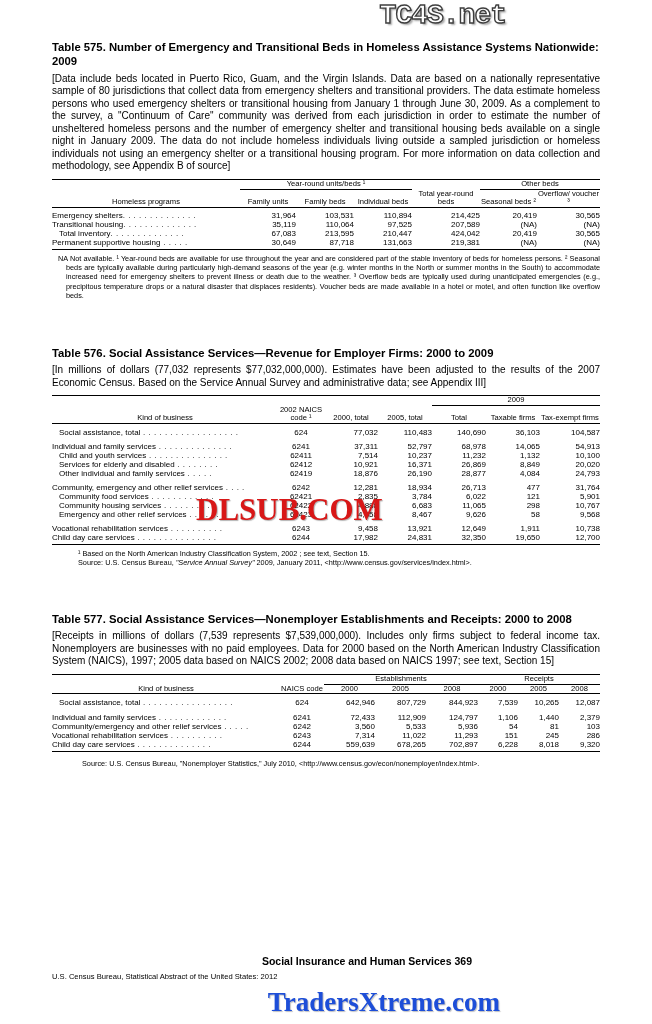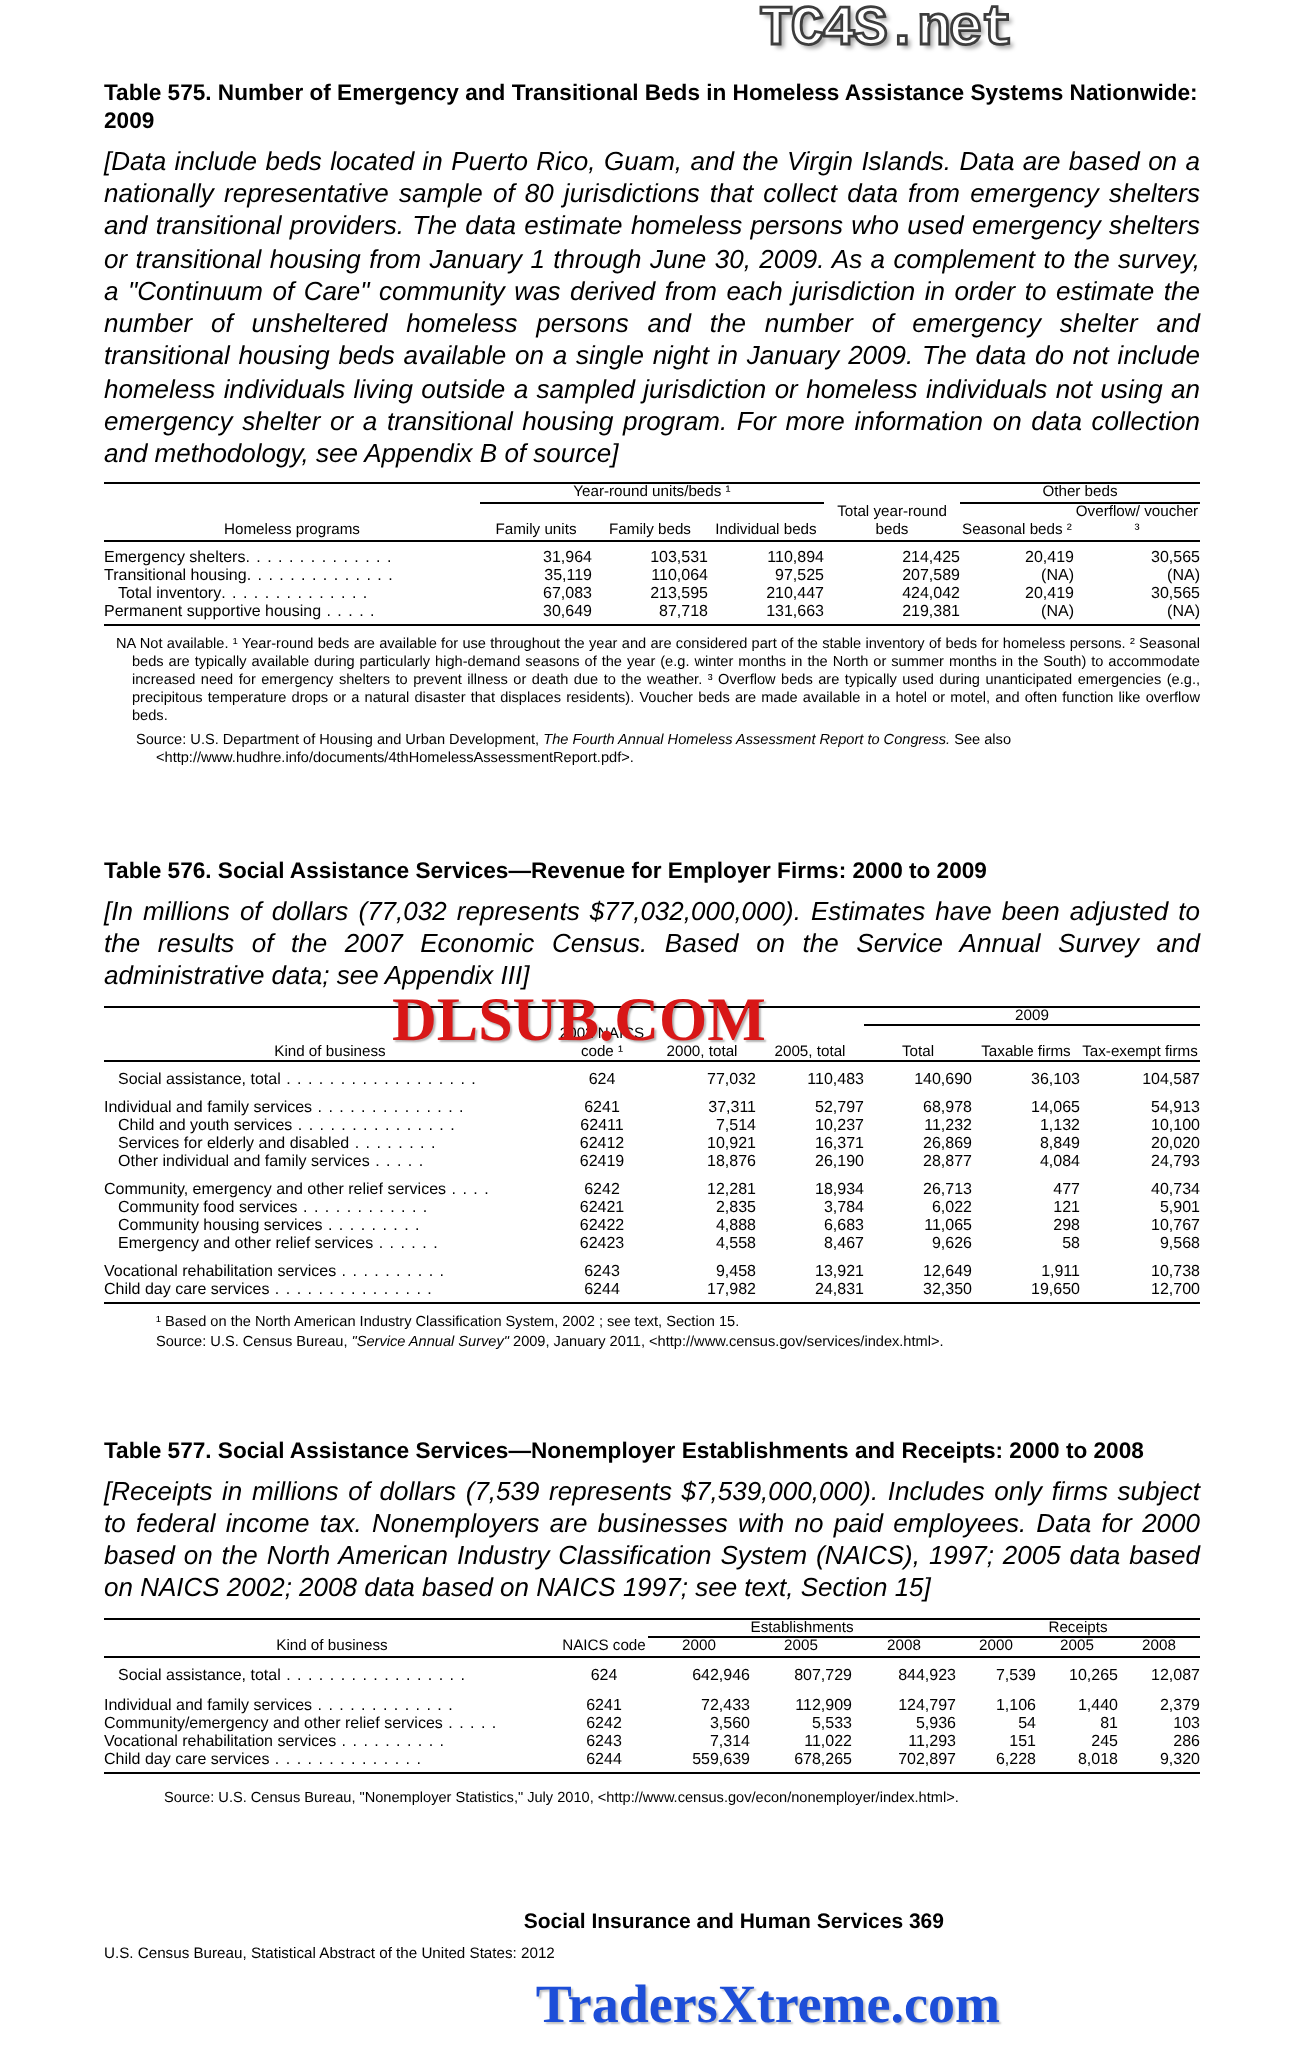--- a/index.html
+++ b/index.html
@@ -30,25 +30,24 @@
   }
 
   
   .tbl-title {
     font-size: 11.3px;
     font-weight: bold;
     line-height: 1.28;
     margin: 0 0 4px 0;
   }
   .tbl-note {
-    font-size: 13px;
+    font-size: 10px;
     line-height: 1.25;
     margin: 0 0 6px 0;
     text-align: justify;
-    font-style: italic;
   }
   table.data {
     border-collapse: collapse;
     width: 100%;
     font-size: 8px;
   }
   table.data td, table.data th {
     padding: 0;
     vertical-align: bottom;
     font-weight: normal;
@@ -234,24 +233,20 @@
           <td class="num">(NA)</td>
           <td class="num">(NA)</td>
         </tr>
         <tr>
               <td colspan="7" class="rule-bot" style="height:2px"></td>
             </tr>
       </tbody>
         </table>
 
       <div class="notes-575">NA Not available. ¹ Year-round beds are available for use throughout the year and are considered part of the stable inventory of beds for homeless persons. ² Seasonal beds are typically available during particularly high-demand seasons of the year (e.g. winter months in the North or summer months in the South) to accommodate increased need for emergency shelters to prevent illness or death due to the weather. ³ Overflow beds are typically used during unanticipated emergencies (e.g., precipitous temperature drops or a natural disaster that displaces residents). Voucher beds are made available in a hotel or motel, and often function like overflow beds.</div>
-      <div class="src-575">
-        <span>Source: U.S. Department of Housing and Urban Development, </span><span class="ital">The Fourth Annual Homeless Assessment Report to Congress.</span>
-        <span>See also &lt;http://www.hudhre.info/documents/4thHomelessAssessmentReport.pdf&gt;.</span>
-      </div>
     </div>
 
     <div class="block-576">
       <div class="tbl-title">Table 576. Social Assistance Services—Revenue for Employer Firms: 2000 to 2009</div>
       <div class="tbl-note">[In millions of dollars (77,032 represents $77,032,000,000). Estimates have been adjusted to the results of the 2007 Economic Census. Based on the Service Annual Survey and administrative data; see Appendix III]</div>
 
       <table class="data">
         <colgroup>
           <col style="width:226px">
           <col style="width:46px">
@@ -333,21 +328,21 @@
         <tr>
               <td colspan="7" style="height:5px"></td>
             </tr>
         <tr>
           <td class="lbl"><span>Community, emergency and other relief services</span><span class="leader"> . . . .</span></td>
           <td class="num" style="text-align:center">6242</td>
           <td class="num">12,281</td>
           <td class="num">18,934</td>
           <td class="num">26,713</td>
           <td class="num">477</td>
-          <td class="num">40,734</td>
+          <td class="num">31,764</td>
         </tr>
         <tr>
           <td class="lbl indent"><span>Community food services</span><span class="leader"> . . . . . . . . . . . .</span></td>
           <td class="num" style="text-align:center">62421</td>
           <td class="num">2,835</td>
           <td class="num">3,784</td>
           <td class="num">6,022</td>
           <td class="num">121</td>
           <td class="num">5,901</td>
         </tr>

